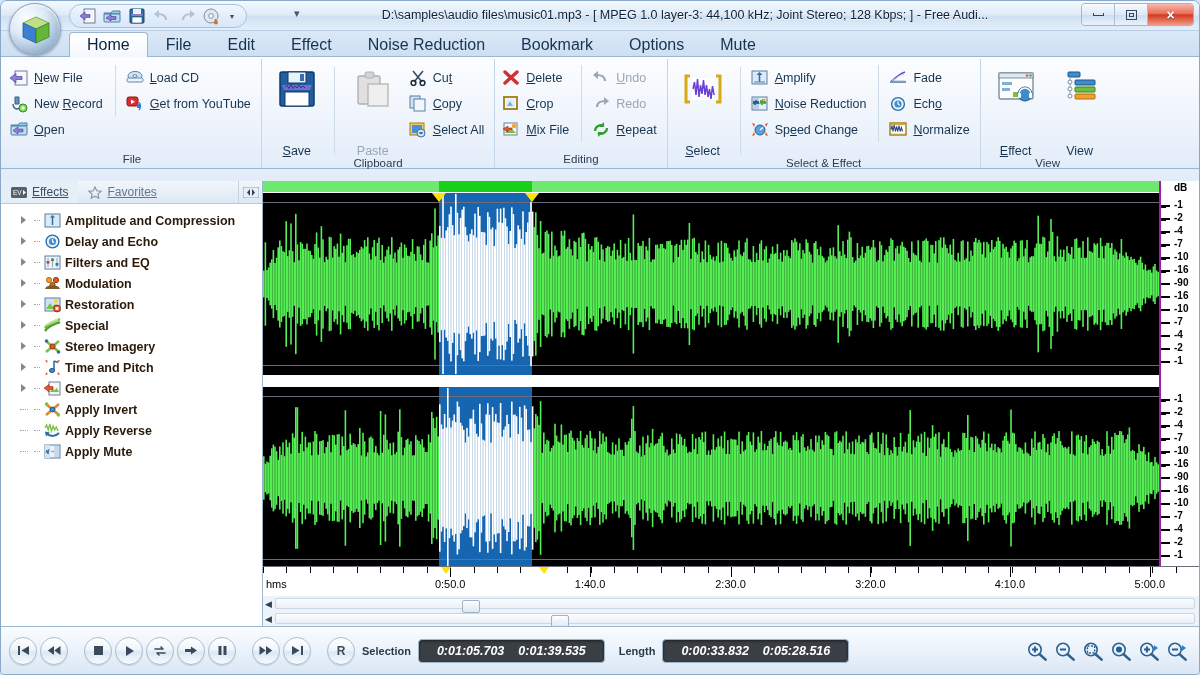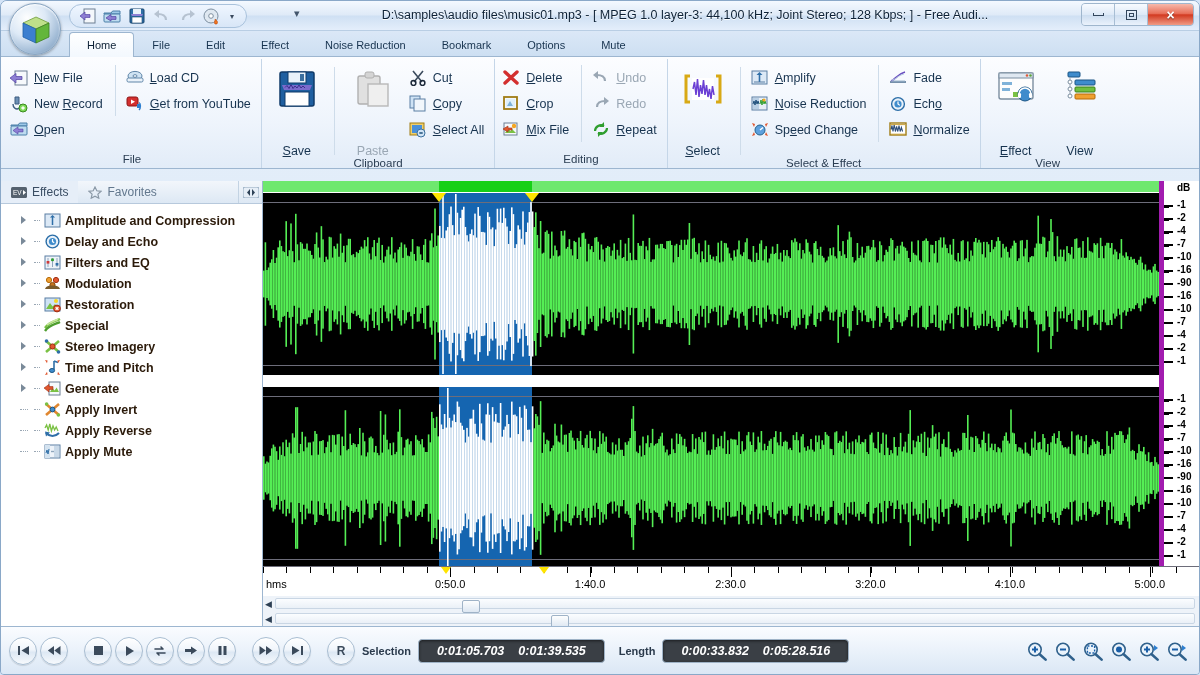--- a/index.html
+++ b/index.html
@@ -82,21 +82,21 @@
 
   
   .tabstrip {
     height: 26px; position: relative; padding-left: 68px;
     display: flex; align-items: flex-end; gap: 0;
     background: linear-gradient(180deg,#dbe8f7 0%,#cddff2 100%);
     border-bottom: 1px solid #9db6d0;
   }
   .tab {
     height: 24px; padding: 0 17px; display: flex; align-items: center;
-    font-size: 11px; color: #17334f; white-space: nowrap;
+    font-size: 16px; color: #17334f; white-space: nowrap;
     border: 1px solid transparent; border-bottom: none;
     border-radius: 4px 4px 0 0;
   }
   .tab.active {
     background: linear-gradient(180deg,#ffffff 0%,#f3f8fe 100%);
     border-color: #9db6d0; color: #0d2136;
     height: 25px; margin-bottom: -1px;
   }
 
   
@@ -143,21 +143,21 @@
     width: 262px; background: #fff; border-right: 1px solid #9db6d0;
     display: flex; flex-direction: column;
   }
   .sb-tabs {
     height: 23px; display: flex; align-items: stretch;
     background: linear-gradient(180deg,#f2f6fb 0%,#dde8f4 100%);
     border-bottom: 1px solid #b7c9dc;
   }
   .sb-tab {
     display: flex; align-items: center; gap: 5px; padding: 0 10px;
-    font-size: 12px; color: #63788e;
+    font-size: 12px; color: #63788e; text-decoration: underline;
   }
   .sb-tab.active { background: #e6eef8; color: #3a4d63; }
   .sb-arrows {
     margin-left: auto; width: 24px; display: flex; align-items: center; justify-content: center;
     border-left: 1px solid #c3d3e3;
   }
   .sb-tree { flex: 1; padding: 6px 0 0 4px; overflow: hidden; }
   .tnode {
     display: flex; align-items: center; height: 21px; gap: 4px;
     font-size: 12.5px; color: #2b1a0a; font-weight: bold; padding-left: 14px;
@@ -190,21 +190,21 @@
   .chanwrap { position: absolute; left: 0; right: 0; top: 12px; bottom: 0; }
   .chan { position: absolute; left: 0; right: 0; background: #000; }
   .chan .edge { position: absolute; left: 0; right: 0; height: 1px; background: #6d6d7a; }
   .chansep { position: absolute; left: 0; right: 0; background: #fff; }
   .selmark {
     position: absolute; width: 0; height: 0; z-index: 8;
     border-left: 7px solid transparent; border-right: 7px solid transparent;
     border-top: 9px solid #ffe400;
   }
   .dbscale {
-    width: 40px; background: #fff; position: relative; border-left: 5px solid #a21caf;
+    width: 40px; background: #fff; position: relative; border-left: 2px solid #a21caf;
     font-size: 10px; color: #000;
   }
   .dbscale .dbtitle { position: absolute; left: 13px; top: 1px; font-size: 10px; font-weight: bold; }
   .dbscale .dbrow { position: absolute; left: 0; width: 100%; height: 10px; }
   .dbscale .dbrow .tick { position: absolute; left: 0; top: 5px; width: 9px; border-top: 2px solid #000; }
   .dbscale .dbrow .lbl { position: absolute; left: 13px; top: 0; font-size: 10px; line-height: 10px; font-weight: bold; }
   .dbscale .minortick { position: absolute; left: 0; width: 5px; border-top: 1px solid #000; }
 
   
   .ruler {

